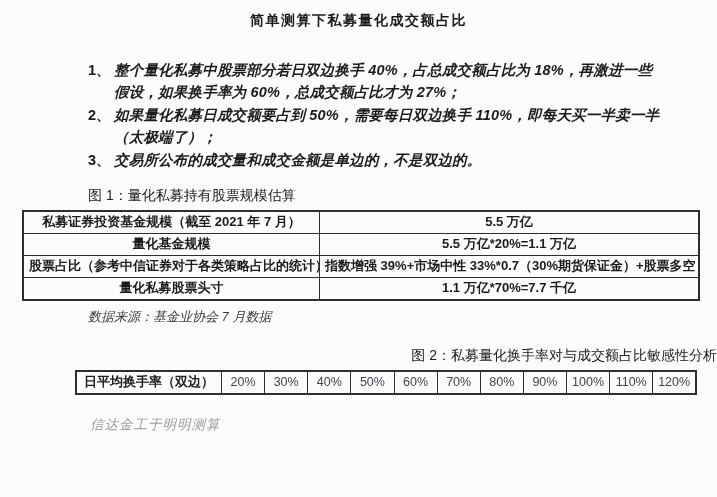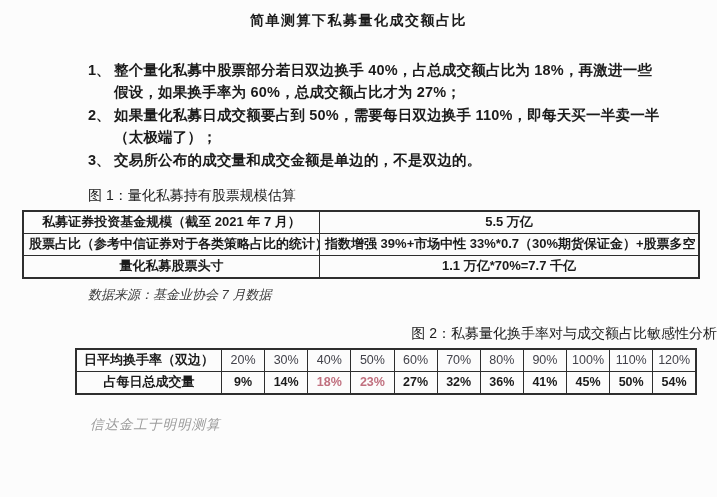--- a/index.html
+++ b/index.html
@@ -9,21 +9,21 @@
     color:#1b1b1b;
     font-family:"Liberation Sans","DejaVu Sans",sans-serif;
   }
   .page-title{
     text-align:center;font-weight:bold;font-size:14px;
     padding-top:12px;letter-spacing:1.5px;
   }
   .notes{margin:30px 0 0 88px;width:572px;}
   .note{display:flex;font-size:14.5px;font-weight:bold;line-height:21.5px;margin-bottom:2px;}
   .note-num{width:26px;flex:none;}
-  .note-text{flex:1;letter-spacing:0.2px;}
+  .note-text{flex:1;letter-spacing:0.2px;font-style:italic;}
   .fig-caption{margin:15px 0 5px 88px;font-weight:normal;font-size:14px;}
   .fig-caption.second{margin-top:21px;text-align:right;}
   table{border-collapse:collapse;table-layout:fixed;}
   .t1{margin:0 0 0 22px;width:678px;border:2px solid #2e2e2e;}
   .t1 td{
     border:1px solid #2e2e2e;height:21px;text-align:center;
     font-size:13px;font-weight:bold;padding:0 5px;overflow:hidden;white-space:nowrap;
   }
   .t1 td.label{width:285px;}
   .source-note{margin:7px 0 0 88px;font-style:italic;font-size:13px;color:#3a3a3a;}
@@ -62,20 +62,24 @@
 
 <div class="fig-caption">图 1：量化私募持有股票规模估算</div>
 
 <table class="t1">
   <tbody>
     <tr>
       <td class="label">私募证券投资基金规模（截至 2021 年 7 月）</td>
       <td>5.5 万亿</td>
     </tr>
     <tr>
+      <td class="label">量化基金规模</td>
+      <td>5.5 万亿*20%=1.1 万亿</td>
+    </tr>
+    <tr>
       <td class="label">股票占比（参考中信证券对于各类策略占比的统计）</td>
       <td>指数增强 39%+市场中性 33%*0.7（30%期货保证金）+股票多空 8%=70%</td>
     </tr>
     <tr>
       <td class="label">量化私募股票头寸</td>
       <td>1.1 万亿*70%=7.7 千亿</td>
     </tr>
   </tbody>
 </table>
 
@@ -92,30 +96,16 @@
         <td class="red-strong">40%</td>
         <td class="red-strong">50%</td>
         <td>60%</td>
         <td>70%</td>
         <td>80%</td>
         <td>90%</td>
         <td>100%</td>
         <td>110%</td>
         <td>120%</td>
       </tr>
-    <tr class="r2">
-      <td class="label">占每日总成交量</td>
-    <td>9%</td>
-        <td>14%</td>
-        <td class="red-light">18%</td>
-        <td class="red-light">23%</td>
-        <td>27%</td>
-        <td>32%</td>
-        <td>36%</td>
-        <td>41%</td>
-        <td>45%</td>
-        <td>50%</td>
-        <td>54%</td>
-      </tr>
   </tbody>
 </table>
 
 <div class="footer-watermark">信达金工于明明测算</div>
 
 </body></html>

